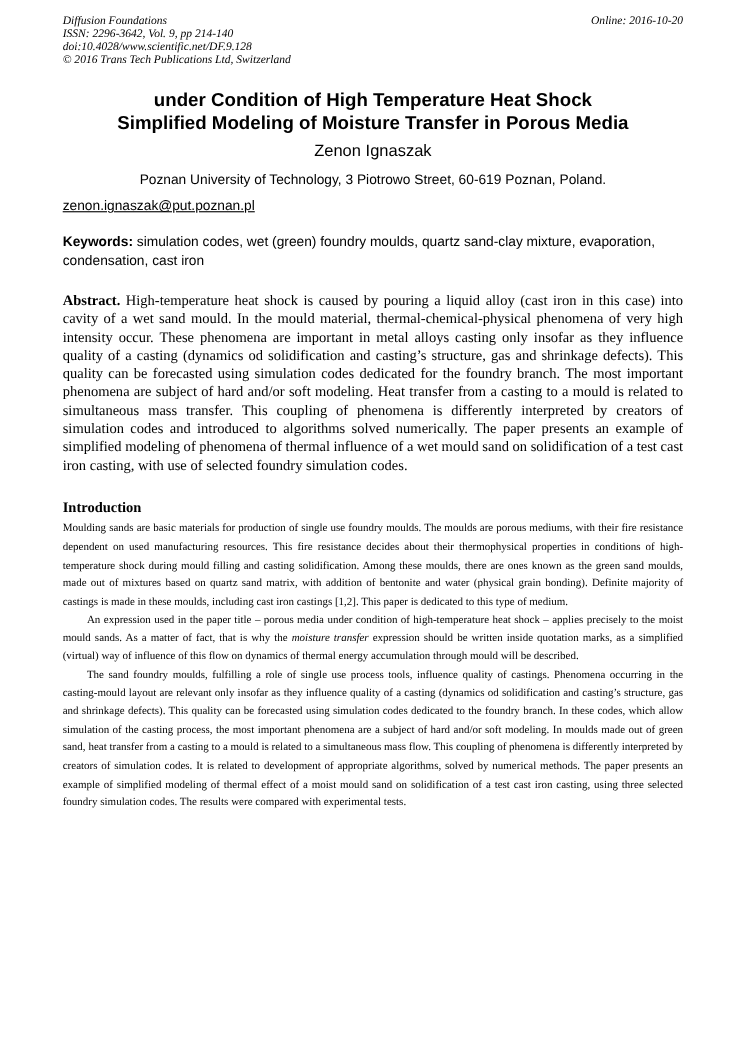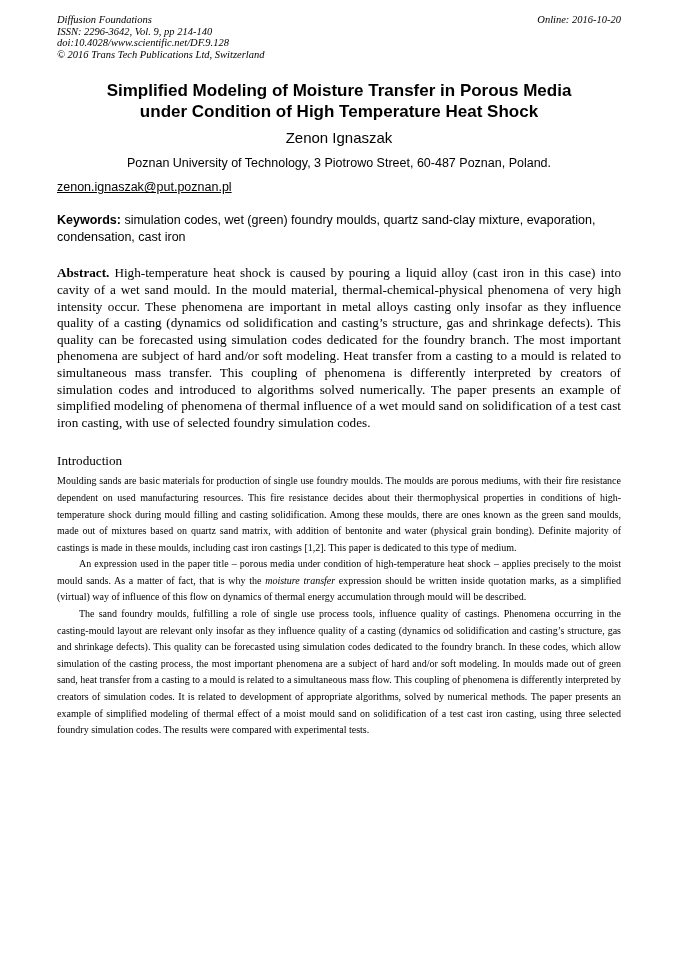--- a/index.html
+++ b/index.html
@@ -74,21 +74,21 @@
   
   .abstract {
     margin-top: 19px;
     font-size: 13.2px;
     line-height: 16.6px;
     text-align: justify;
   }
   .abstract b { font-weight: bold; }
   .section-heading {
     margin-top: 21px;
-    font-weight: normal;
+    font-weight: bold;
     font-size: 13.2px;
     line-height: 17px;
   }
   .paragraphs { margin-top: 4px; }
   .paragraphs p {
     margin: 0;
     font-size: 10px;
     line-height: 16.6px;
     text-align: justify;
   }
@@ -104,27 +104,27 @@
     <div class="jheader-left">
       <div>Diffusion Foundations</div>
       <div>ISSN: 2296-3642, Vol. 9, pp 214-140</div>
       <div>doi:10.4028/www.scientific.net/DF.9.128</div>
       <div>© 2016 Trans Tech Publications Ltd, Switzerland</div>
     </div>
     <div class="jheader-right">Online: 2016-10-20</div>
   </div>
 
   <div class="title">
+    <div>under Condition of High Temperature Heat Shock</div>
     <div>Simplified Modeling of Moisture Transfer in Porous Media</div>
-    <div>under Condition of High Temperature Heat Shock</div>
   </div>
 
   <div class="author">Zenon Ignaszak</div>
 
-  <div class="affiliation">Poznan University of Technology, 3 Piotrowo Street, 60-487 Poznan, Poland.</div>
+  <div class="affiliation">Poznan University of Technology, 3 Piotrowo Street, 60-619 Poznan, Poland.</div>
 
   <div class="email">zenon.ignaszak@put.poznan.pl</div>
 
   <div class="keywords">
     <b>Keywords:</b><span> simulation codes, wet (green) foundry moulds, quartz sand-clay mixture, evaporation, condensation, cast iron</span>
   </div>
 
   <div class="abstract">
     <b>Abstract.</b><span> High-temperature heat shock is caused by pouring a liquid alloy (cast iron in this case) into cavity of a wet sand mould. In the mould material, thermal-chemical-physical phenomena of very high intensity occur. These phenomena are important in metal alloys casting only insofar as they influence quality of a casting (dynamics od solidification and casting’s structure, gas and shrinkage defects). This quality can be forecasted using simulation codes dedicated for the foundry branch. The most important phenomena are subject of hard and/or soft modeling. Heat transfer from a casting to a mould is related to simultaneous mass transfer. This coupling of phenomena is differently interpreted by creators of simulation codes and introduced to algorithms solved numerically. The paper presents an example of simplified modeling of phenomena of thermal influence of a wet mould sand on solidification of a test cast iron casting, with use of selected foundry simulation codes.</span>
   </div>

